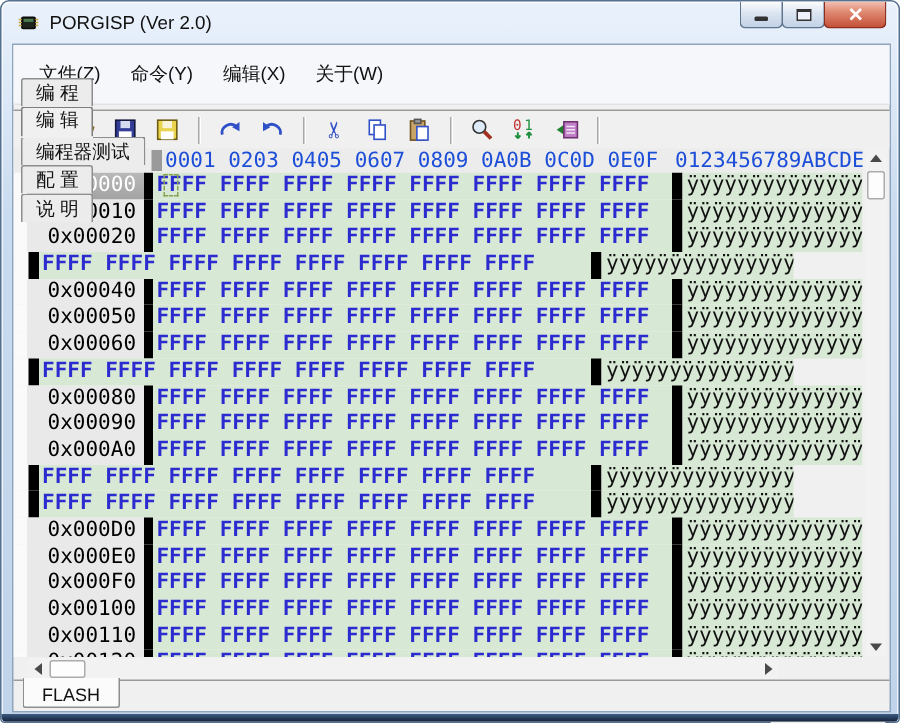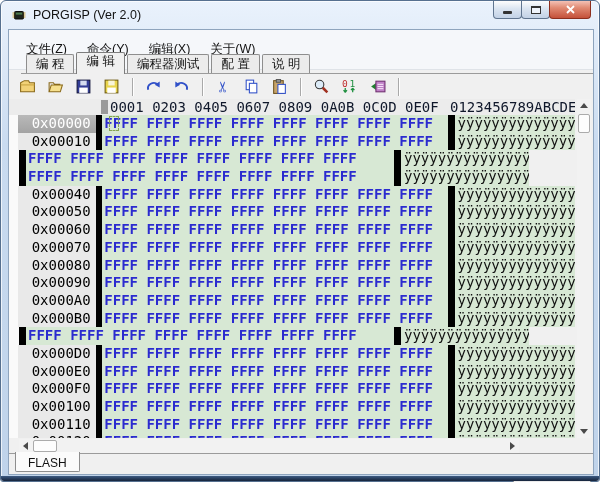--- a/index.html
+++ b/index.html
@@ -22,37 +22,37 @@
   .wbtn.close{width:42px;background:linear-gradient(#f3c1b5,#e08a73 40%,#c4513a);border-color:#8d2f1e;}
   .glyph-min{width:9px;height:3px;background:#333;margin-top:5px;border-radius:1px;}
   .glyph-max{width:10px;height:8px;border:1px solid #333;border-top:2px solid #333;background:#eef3fa;}
   
   .client{position:absolute;left:7px;top:28px;width:586px;height:446px;background:#f0f0f0;
           border:1px solid #8ea4bd;}
   .menubar{position:absolute;left:0;top:0;right:0;height:40px;background:#f5f7fa;
            border-bottom:1px solid #dfe3e8;display:flex;align-items:center;padding-left:9px;gap:4px;}
   .menu-item{font-size:12.5px;color:#111;padding:2px 8px;}
   
-  .tabbar{position:absolute;left:12px;top:22px;right:0;height:22px;display:flex;align-items:center;padding-left:5px;}
+  .tabbar{position:absolute;left:0;top:22px;right:0;height:22px;display:flex;align-items:flex-start;padding-left:5px;flex-direction:column;}
   .tabbar::after{content:"";position:absolute;left:0;right:0;bottom:0;height:1px;background:#9b9b9b;}
   .tab{position:relative;z-index:1;font-size:12.5px;color:#111;background:#ececec;
        border:1px solid #8e8e8e;border-bottom:none;padding:1px 9px 2px;height:19px;margin-right:2px;
        border-radius:2px 2px 0 0;white-space:nowrap;}
   .tab.active{background:#f0f0f0;height:22px;z-index:3;padding-top:0;
        box-shadow:0 1px 0 #f0f0f0; border-color:#7d7d7d;}
   
   .toolbar{position:absolute;left:0;top:44px;right:0;height:25px;background:#f0f0f0;
            display:flex;align-items:center;padding-left:8px;gap:7px;}
   .tbtn{width:21px;height:21px;display:flex;align-items:center;justify-content:center;}
   .tbtn svg{width:17px;height:17px;}
   .tsep{width:1px;height:18px;background:#a9a9a9;box-shadow:1px 0 0 #fff;margin:0 3px;}
   .cut-glyph{font-family:"DejaVu Sans",sans-serif;color:#3050c8;font-size:15px;display:inline-block;transform:rotate(-90deg);line-height:1;}
   
   .grid{position:absolute;left:0;top:69px;width:584px;height:339px;font-family:"DejaVu Sans Mono","Liberation Mono",monospace;}
-  .grid-header{position:absolute;left:0;top:0;width:566px;height:16px;background:#ececec;font-size:14px;color:#0f172a;}
+  .grid-header{position:absolute;left:0;top:0;width:566px;height:16px;background:#ececec;font-size:14px;color:#1d4ed8;}
   .hdr-marker{position:absolute;left:92px;top:1px;width:7px;height:14px;background:#9a9a9a;}
   .hdr-hex{position:absolute;left:101px;top:0;line-height:16px;white-space:pre;}
   .hdr-ascii-wrap{position:absolute;left:438px;top:0;width:128px;height:16px;overflow:hidden;}
   .hdr-ascii{position:absolute;left:3px;top:0;line-height:16px;white-space:pre;}
   .rows{position:absolute;left:0;top:16px;width:566px;height:323px;overflow:hidden;}
   .hex-row{position:relative;display:flex;height:17.7px;line-height:17.7px;font-size:14px;}
   .hex-row .gutter{width:10px;background:#fafafa;}
   .hex-row .addr{width:82px;background:var(--address-background,#e9e9e9);color:#000000;
                  text-align:right;padding-right:5px;}
   .hex-row.selected .addr{background:linear-gradient(#b9b9b9,var(--selected-address-background,#a3a3a3));color:#fff;}
@@ -239,20 +239,21 @@
     <span class="gutter"></span>
     <span class="addr">0x00010</span>
     <span class="bar"></span>
     <span class="hex">FFFF FFFF FFFF FFFF FFFF FFFF FFFF FFFF</span>
     <span class="bar"></span>
     <span class="ascii">ÿÿÿÿÿÿÿÿÿÿÿÿÿÿÿÿ</span>
   </div>
 
   <div class="hex-row">
     <span class="gutter"></span>
+    <span class="addr">0x00020</span>
     <span class="bar"></span>
     <span class="hex">FFFF FFFF FFFF FFFF FFFF FFFF FFFF FFFF</span>
     <span class="bar"></span>
     <span class="ascii">ÿÿÿÿÿÿÿÿÿÿÿÿÿÿÿÿ</span>
   </div>
 
   <div class="hex-row">
     <span class="gutter"></span>
     <span class="bar"></span>
     <span class="hex">FFFF FFFF FFFF FFFF FFFF FFFF FFFF FFFF</span>
@@ -282,21 +283,20 @@
     <span class="gutter"></span>
     <span class="addr">0x00060</span>
     <span class="bar"></span>
     <span class="hex">FFFF FFFF FFFF FFFF FFFF FFFF FFFF FFFF</span>
     <span class="bar"></span>
     <span class="ascii">ÿÿÿÿÿÿÿÿÿÿÿÿÿÿÿÿ</span>
   </div>
 
   <div class="hex-row">
     <span class="gutter"></span>
-    <span class="addr">0x00070</span>
     <span class="bar"></span>
     <span class="hex">FFFF FFFF FFFF FFFF FFFF FFFF FFFF FFFF</span>
     <span class="bar"></span>
     <span class="ascii">ÿÿÿÿÿÿÿÿÿÿÿÿÿÿÿÿ</span>
   </div>
 
   <div class="hex-row">
     <span class="gutter"></span>
     <span class="addr">0x00080</span>
     <span class="bar"></span>
@@ -318,21 +318,20 @@
     <span class="gutter"></span>
     <span class="addr">0x000A0</span>
     <span class="bar"></span>
     <span class="hex">FFFF FFFF FFFF FFFF FFFF FFFF FFFF FFFF</span>
     <span class="bar"></span>
     <span class="ascii">ÿÿÿÿÿÿÿÿÿÿÿÿÿÿÿÿ</span>
   </div>
 
   <div class="hex-row">
     <span class="gutter"></span>
-    <span class="addr">0x000B0</span>
     <span class="bar"></span>
     <span class="hex">FFFF FFFF FFFF FFFF FFFF FFFF FFFF FFFF</span>
     <span class="bar"></span>
     <span class="ascii">ÿÿÿÿÿÿÿÿÿÿÿÿÿÿÿÿ</span>
   </div>
 
   <div class="hex-row">
     <span class="gutter"></span>
     <span class="bar"></span>
     <span class="hex">FFFF FFFF FFFF FFFF FFFF FFFF FFFF FFFF</span>

